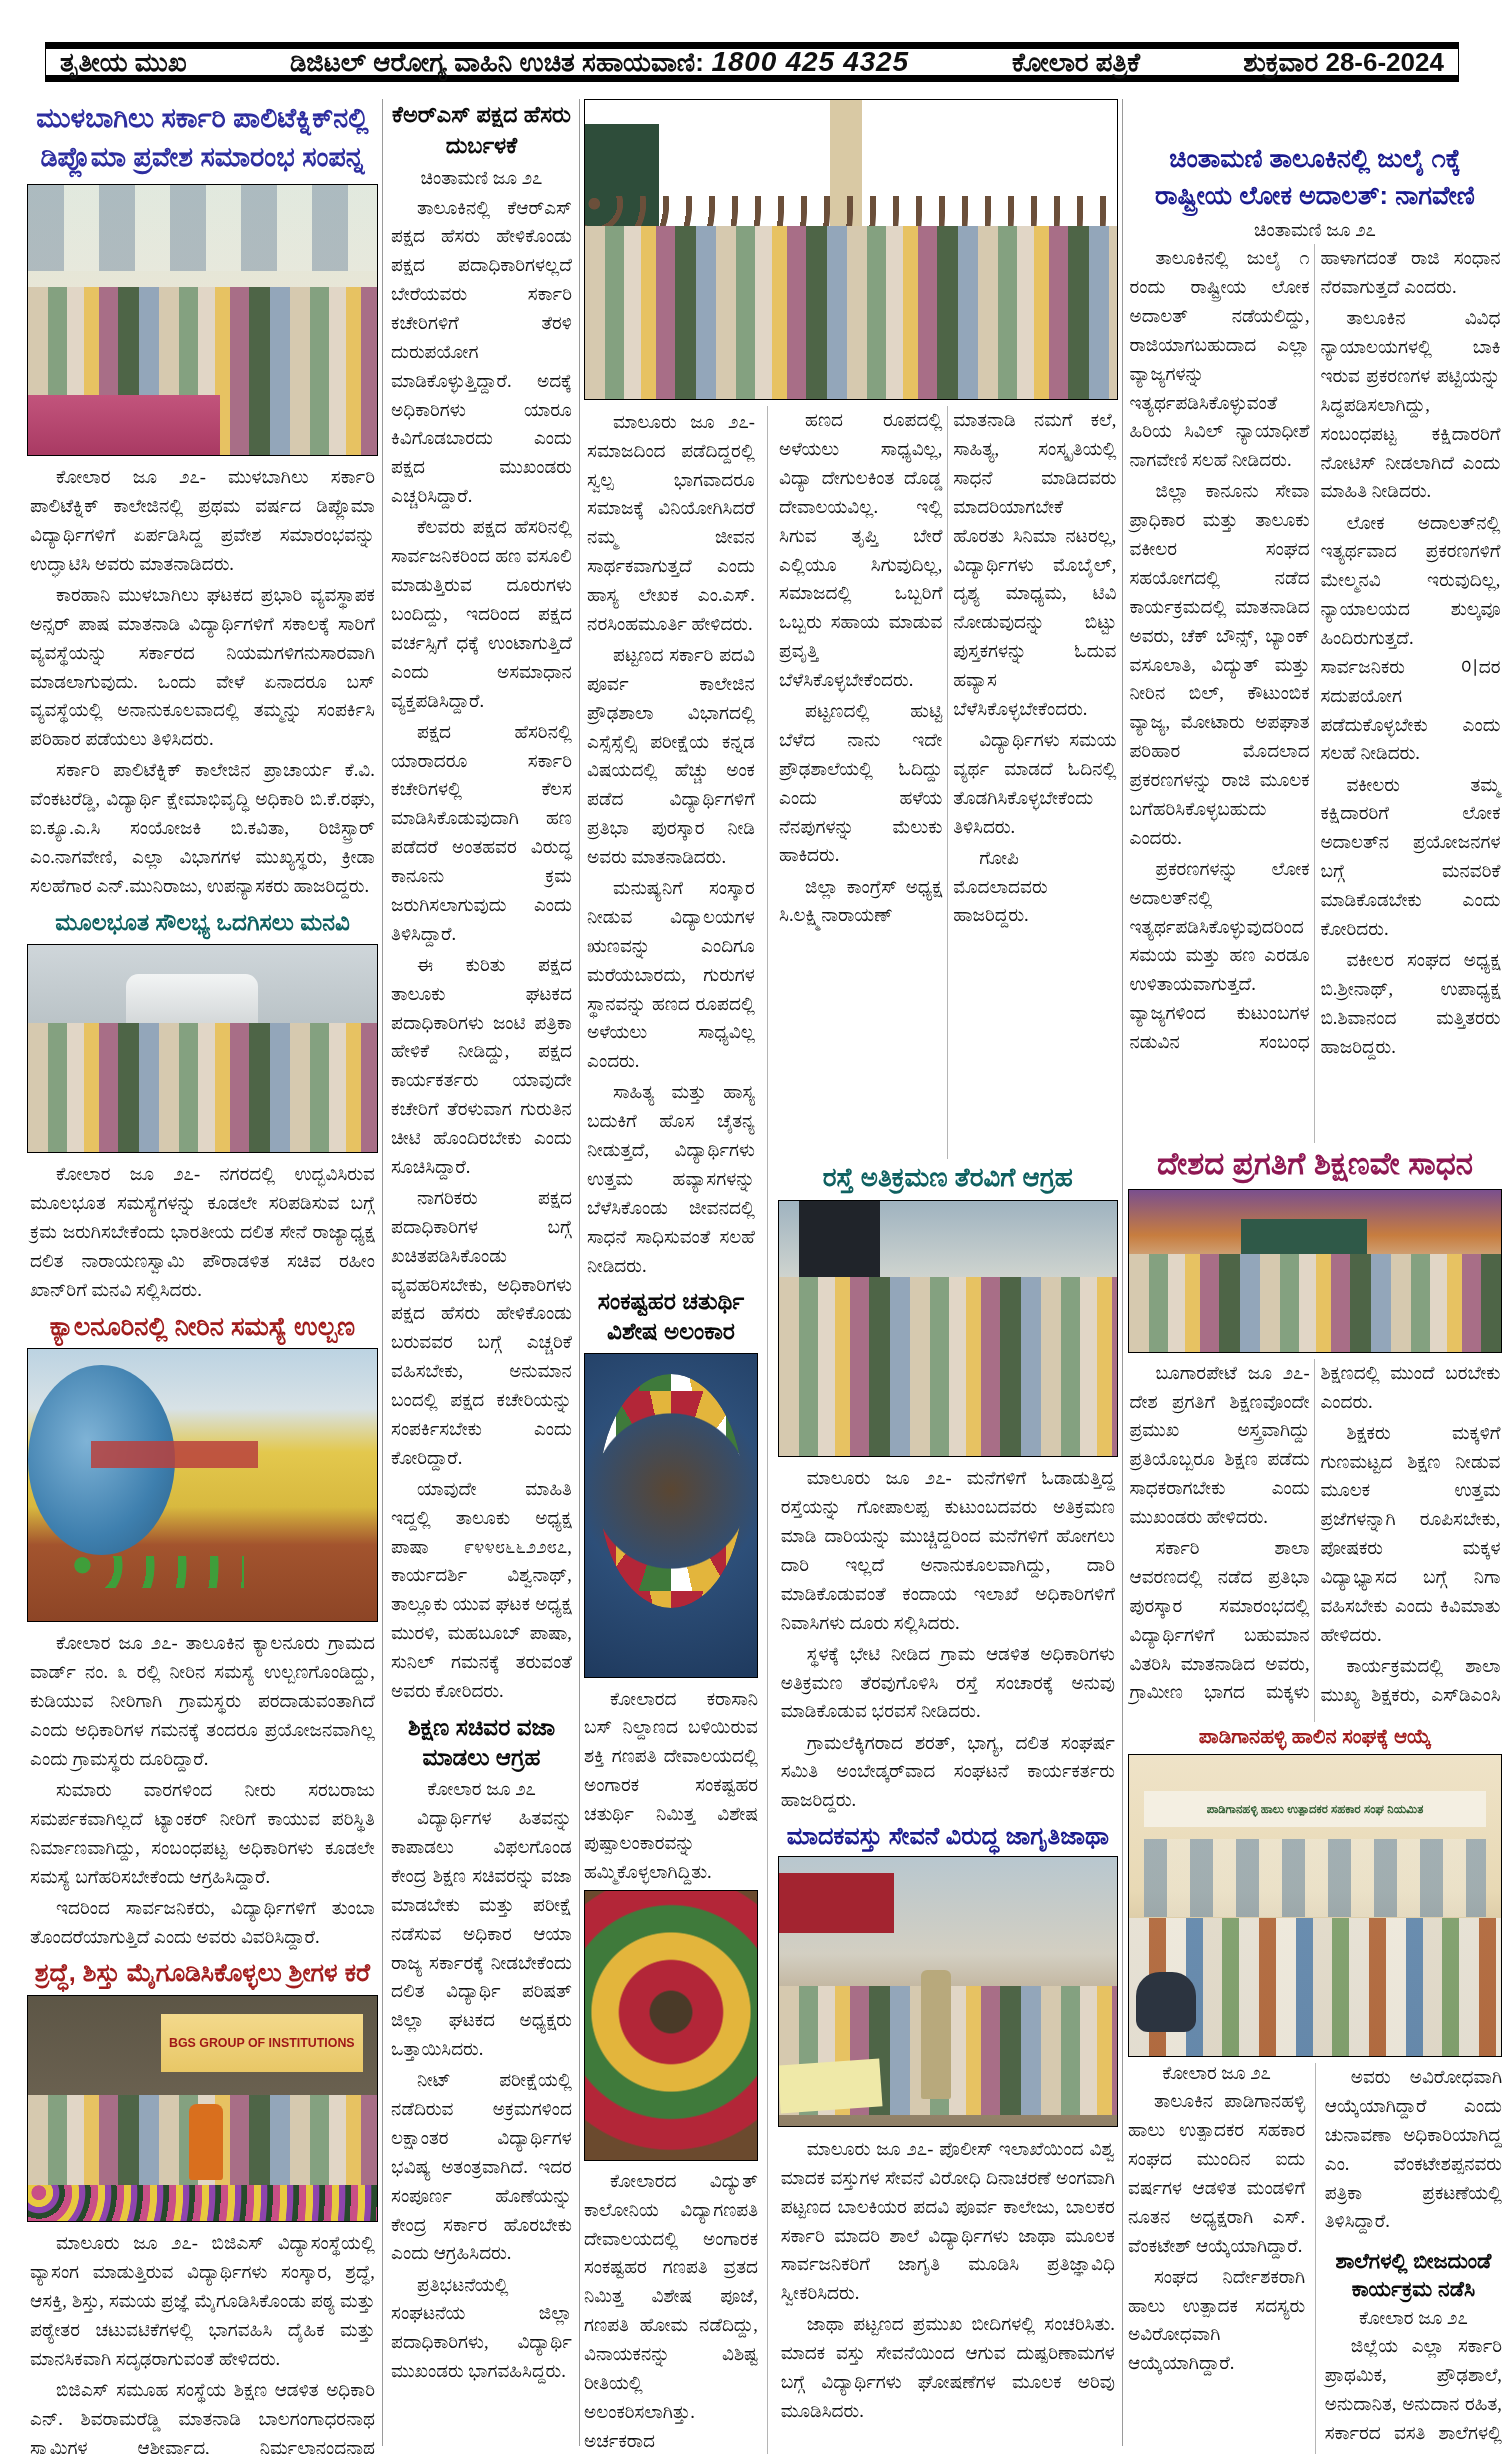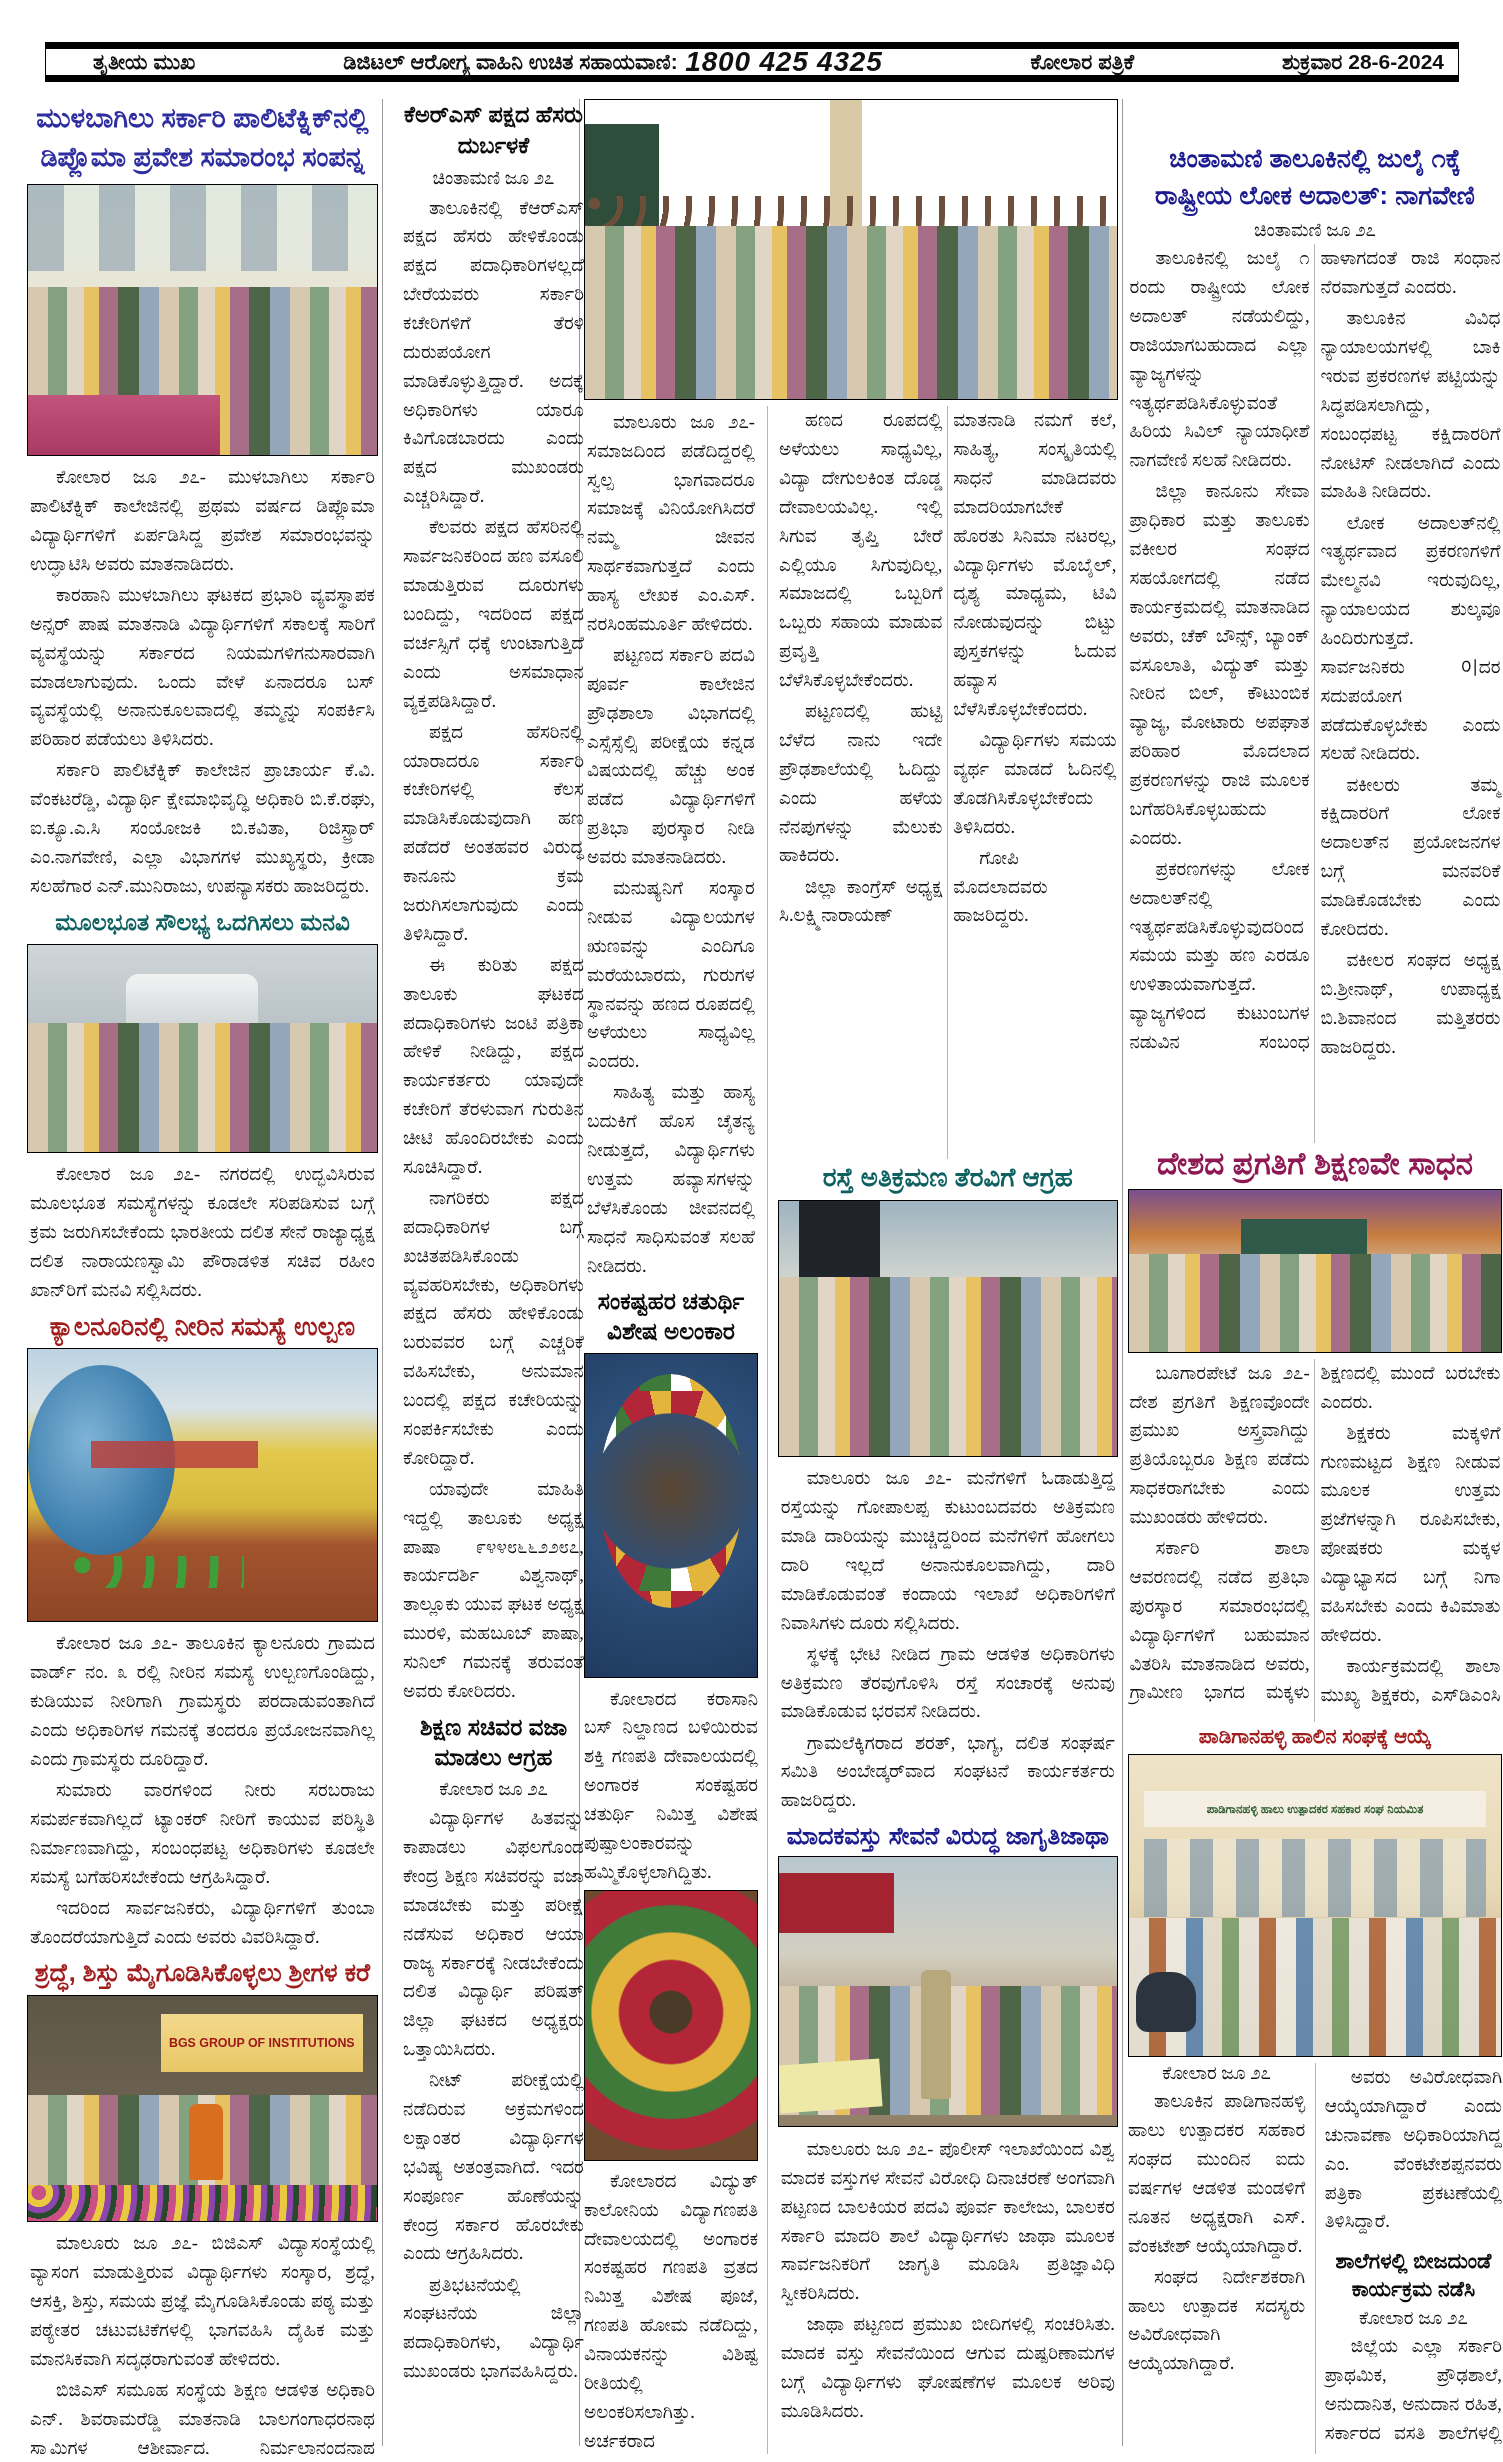--- a/index.html
+++ b/index.html
@@ -3,29 +3,29 @@
 <meta charset="utf-8">
 <style>
   html,body{margin:0;padding:0;background:#fff;}
   #page{position:relative;width:1504px;height:2462px;background:#ffffff;color:#111;
         font-family:"Liberation Serif", serif; overflow:hidden;}
   
   .masthead{position:absolute;left:45px;top:42px;width:1414px;height:40px;
     border:1.5px solid #000;border-top-width:7px;border-bottom-width:7px;
     display:flex;align-items:center;justify-content:space-between;padding:0 14px;box-sizing:border-box;
     font-family:"Liberation Sans", sans-serif;font-weight:bold;}
-  .masthead .m-item{font-size:21px;white-space:nowrap;margin-left:33px;}
+  .masthead .m-item{font-size:26px;white-space:nowrap;}
   .m-helpline{display:flex;align-items:center;gap:7.7px;}
   .m-number{font-size:28px;letter-spacing:0.8px;font-family:"Liberation Sans", sans-serif;font-style:italic;}
   
   .vrule{position:absolute;top:99px;height:2347px;width:0.8px;background:#9a9a9a;}
   
   .block{position:absolute;top:96px;height:2358px;overflow:hidden;}
   #blockA{left:27px;width:351px;}
-  #blockB{left:400px;width:187px;}
+  #blockB{left:388px;width:187px;}
   #blockC{left:584px;width:534px;}
   #blockD{left:1128px;width:374px;}
   
   .headline{font-family:"Liberation Sans", sans-serif;font-weight:bold;text-align:center;margin:3.1px 1.5px 6.2px;}
   .h-a1{font-size:27px;line-height:1.45;}
   .h-b1{font-size:22.4px;line-height:1.4;}
   .h-c1{font-size:28.6px;line-height:1.45;}
   .h-sub{font-size:23px;line-height:1.3;}
   .h-a3{font-size:25.5px;}
   .h-a4{font-size:25px;}

